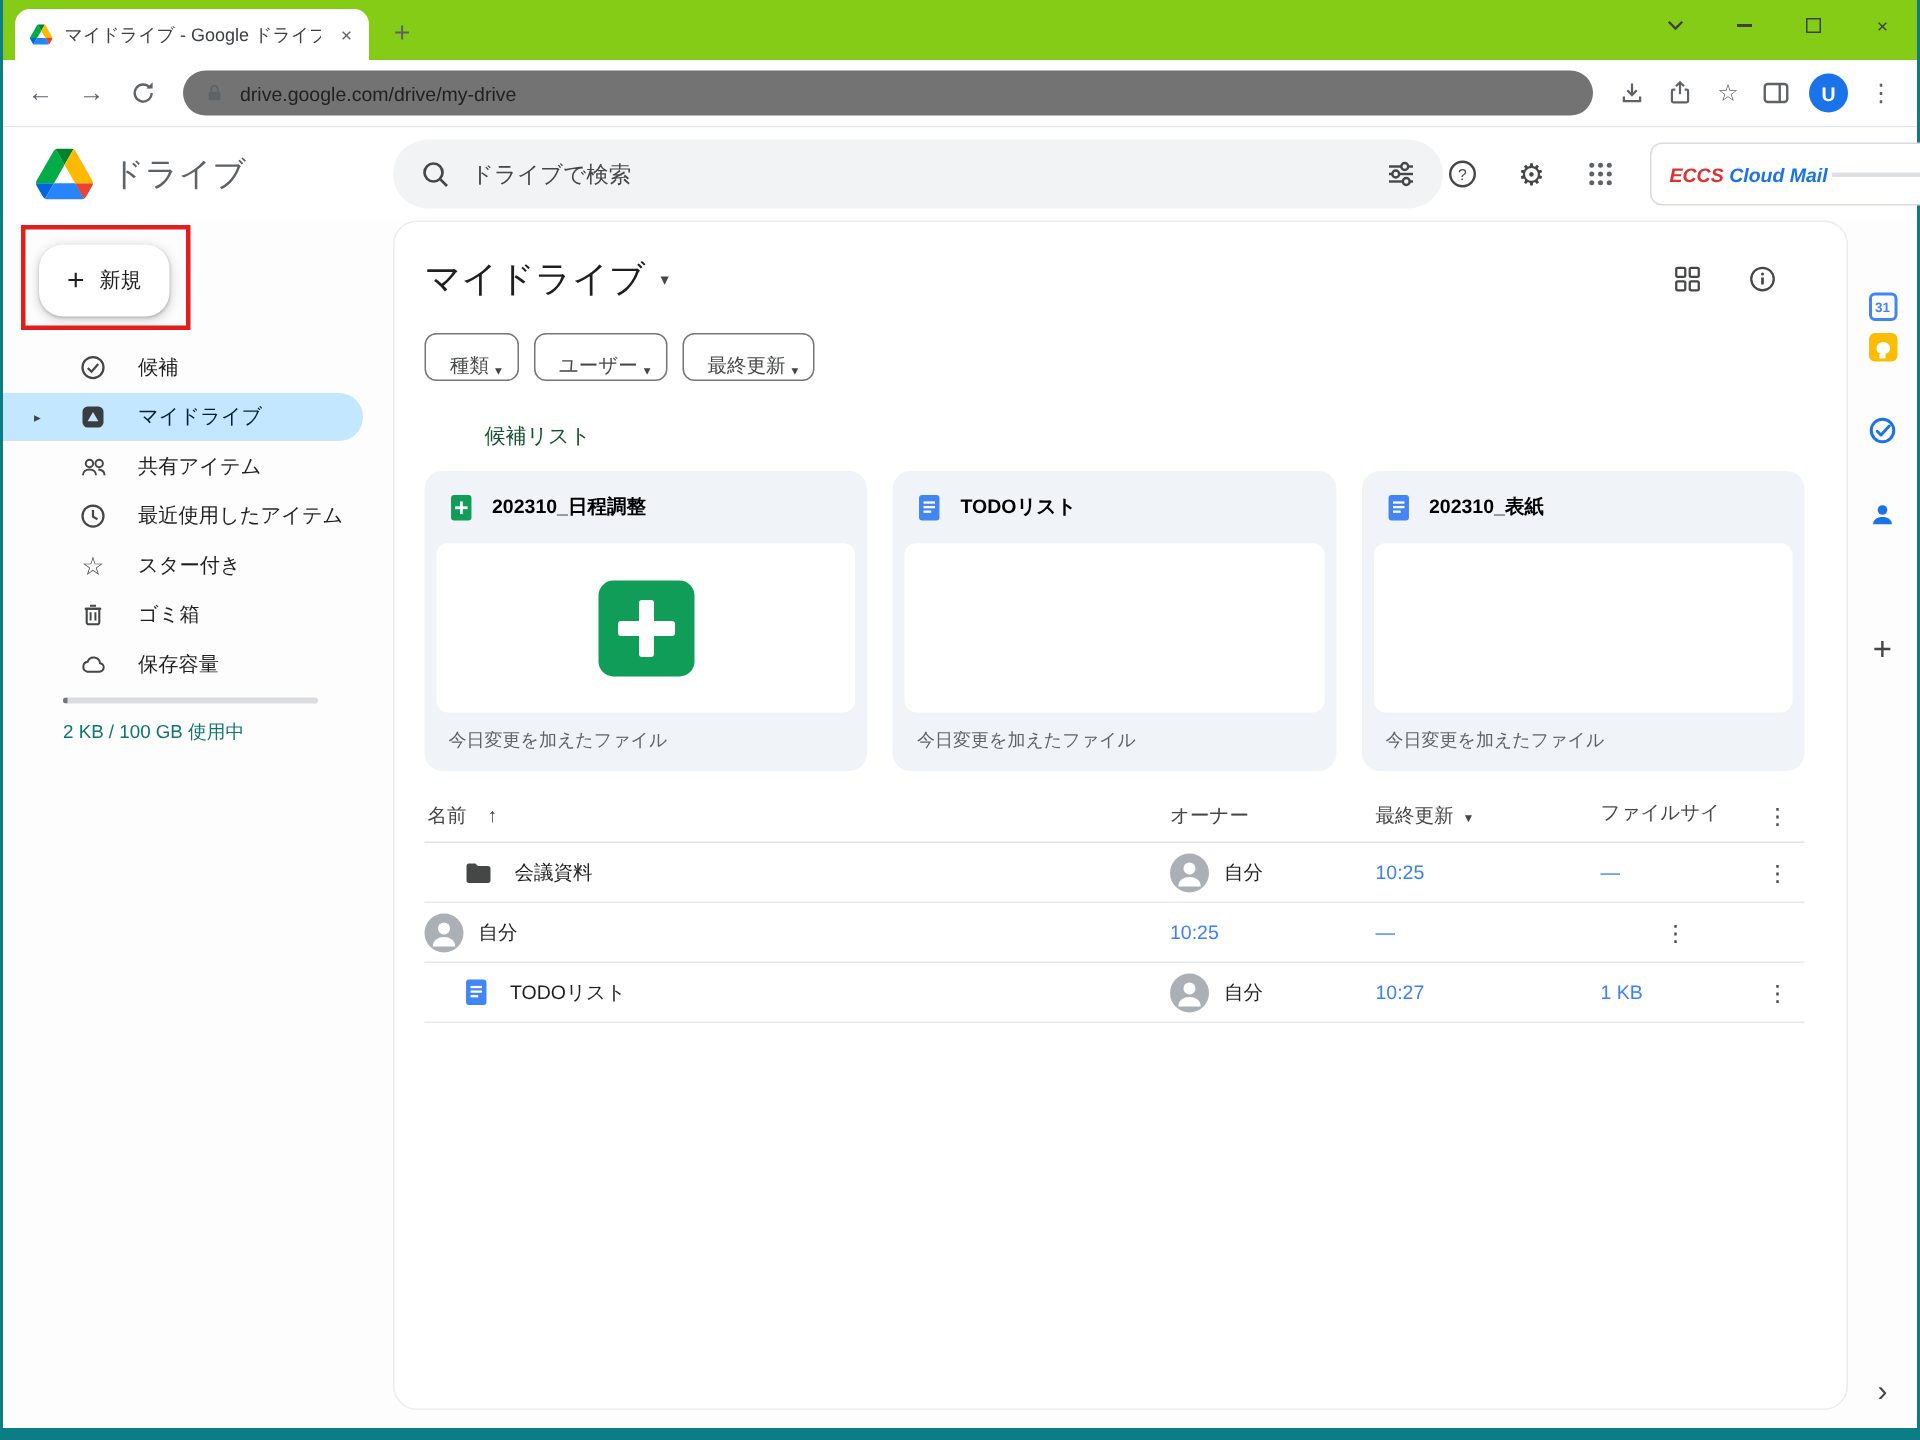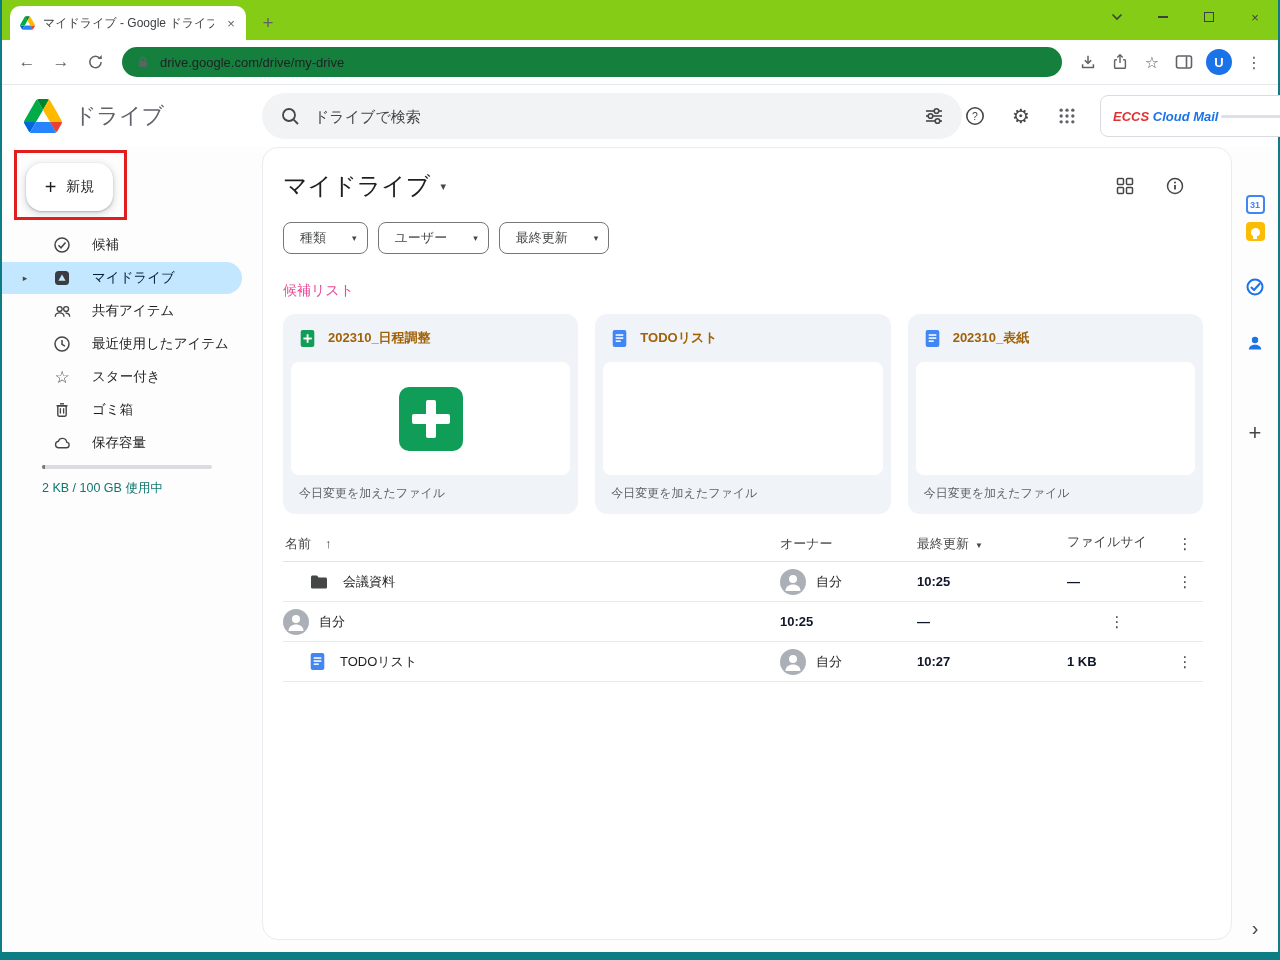--- a/index.html
+++ b/index.html
@@ -18,21 +18,21 @@
   .tab-close { font-size: 13px; color: #5f6368; width: 18px; height: 18px; display: flex; align-items: center; justify-content: center; border-radius: 50%; }
   .newtab { width: 28px; height: 28px; margin: 0 0 3px 8px; display: flex; align-items: center; justify-content: center; font-size: 19px; color: #5f6368; }
   .win-controls { position: absolute; right: 0; top: 0; display: flex; }
   .winbtn { width: 46px; height: 34px; display: flex; align-items: center; justify-content: center; color: #3c4043; font-size: 13px; }
   .min-glyph { width: 10px; height: 1.4px; background: #3c4043; display: block; }
   .max-glyph { width: 10px; height: 10px; border: 1.2px solid #3c4043; display: block; }
 
   
   .toolbar { height: 45px; background: #fff; display: flex; align-items: center; padding: 0 10px; gap: 4px; border-bottom: 1px solid #e4e7eb; flex: 0 0 auto; }
   .nav-ic { width: 30px; height: 30px; display: flex; align-items: center; justify-content: center; font-size: 17px; color: #5f6368; border-radius: 50%; }
-  .urlbar { flex: 1; height: 30px; background: #15803d; border-radius: 15px; display: flex; align-items: center; padding: 0 14px; gap: 10px; margin: 0 8px; }
+  .urlbar { flex: 1; height: 30px; background: #737373; border-radius: 15px; display: flex; align-items: center; padding: 0 14px; gap: 10px; margin: 0 8px; }
   .url-text { font-size: 13px; color: #202124; }
   .tb-ic { width: 28px; height: 28px; display: flex; align-items: center; justify-content: center; color: #5f6368; font-size: 16px; }
   .avatar-sm { width: 26px; height: 26px; border-radius: 50%; background: #1a73e8; color: #fff; font-size: 13px; font-weight: bold;
     display: flex; align-items: center; justify-content: center; margin: 0 4px; }
 
   
   .drive-header { height: 62px; background: #fff; display: flex; align-items: center; flex: 0 0 auto; }
   .dh-left { width: 260px; display: flex; align-items: center; gap: 12px; padding-left: 22px; flex: 0 0 auto; }
   .dh-appname { font-size: 22px; color: #5f6368; }
   .dh-search { width: 700px; height: 46px; background: #f1f3f4; border-radius: 23px; display: flex; align-items: center; padding: 0 18px; gap: 14px; flex: 0 0 auto; }
@@ -74,48 +74,48 @@
   
   .main-panel { flex: 1; background: #fff; border: 1px solid #e9ecf0; border-radius: 16px; margin-bottom: 12px;
     padding: 18px 28px 0 20px; overflow: hidden; min-width: 0; }
   .title-row { display: flex; align-items: center; height: 40px; }
   .page-title { font-size: 24px; color: #1f1f1f; }
   .title-caret { margin-left: 10px; font-size: 11px; color: #444746; }
   .title-actions { margin-left: auto; display: flex; align-items: center; gap: 26px; padding-right: 16px; }
   .action-ic { width: 24px; height: 24px; display: flex; align-items: center; justify-content: center; color: #444746; }
 
   .chips { margin-top: 16px; display: flex; gap: 10px; }
-  .chip { height: 32px; border: 1px solid #747775; border-radius: 8px; display: inline-flex; align-items: center; gap: 26px;
+  .chip { height: 32px; border: 1px solid #747775; border-radius: 8px; display: inline-flex; align-items: flex-end; gap: 4px;
     padding: 0 10px 0 16px; font-size: 13px; color: #444746; background: #fff; cursor: pointer; }
   .chip-caret { font-size: 9px; color: #444746; }
 
-  .suggest-label { margin-top: 28px; font-size: 14px; color: #ec4899; }
+  .suggest-label { margin-top: 28px; font-size: 14px; color: #14532d; margin-left: 40px; }
 
   .cards { margin-top: 14px; display: flex; gap: 17px; }
   .card { flex: 1; height: 200px; background: #f0f4f9; border-radius: 12px; cursor: pointer; min-width: 0; }
   .card-head { height: 48px; display: flex; align-items: center; gap: 12px; padding: 0 16px; }
-  .card-title { font-size: 13px; font-weight: bold; color: #a16207; white-space: nowrap; overflow: hidden; }
+  .card-title { font-size: 13px; font-weight: bold; color: #000000; white-space: nowrap; overflow: hidden; }
   .card-thumb { margin: 0 8px; height: 113px; background: #fff; border-radius: 8px; display: flex; align-items: center; justify-content: center; }
   .card-foot { padding: 10px 16px 0; font-size: 12px; color: #5f6368; white-space: nowrap; overflow: hidden; }
   .sheets-big { width: 64px; height: 64px; background: #0f9d58; border-radius: 10px; position: relative; }
   .sheets-big::before { content: ""; position: absolute; left: 13px; top: 27px; width: 38px; height: 10px; background: #fff; border-radius: 2px; }
   .sheets-big::after { content: ""; position: absolute; left: 27px; top: 13px; width: 10px; height: 38px; background: #fff; border-radius: 2px; }
 
   .tbl { margin-top: 12px; }
   .tr { display: grid; grid-template-columns: 1fr 137px 150px 100px 36px; align-items: center; }
   .tbl-head { height: 36px; font-size: 13px; color: #444746; border-bottom: 1px solid #e0e3e7; }
   .head-name { display: flex; align-items: center; gap: 14px; padding-left: 2px; }
   .sort-arrow { font-size: 13px; color: #444746; }
   .hdr-caret { font-size: 8px; color: #444746; margin-left: 6px; }
   .head-size-inner { display: inline-block; max-width: 80px; overflow: hidden; white-space: nowrap; }
   .row { height: 40px; font-size: 13px; color: #1f1f1f; border-bottom: 1px solid #e6e9ed; cursor: pointer; }
   .cell-name { display: flex; align-items: center; gap: 14px; padding-left: 26px; min-width: 0; }
   .cell-owner { display: flex; align-items: center; gap: 10px; }
   .owner-avatar { width: 26px; height: 26px; border-radius: 50%; background: #aab0b6; overflow: hidden; flex: 0 0 auto; }
-  .cell-dim { color: #0f172a; font-weight: bold; }
+  .cell-dim { color: #3b82f6; }
   .row-menu { text-align: center; color: #444746; font-size: 15px; cursor: pointer; }
 
   
   .side-strip { width: 46px; flex: 0 0 auto; display: flex; flex-direction: column; align-items: center; padding-top: 48px; }
   .strip-ic { display: flex; align-items: center; justify-content: center; cursor: pointer; }
   .cal-ic { width: 19px; height: 19px; border: 2px solid #4285f4; border-radius: 4px; background: #fff;
     font-size: 9px; font-weight: bold; color: #4285f4; margin-bottom: 8px; }
   .keep-ic { width: 19px; height: 19px; background: #fbbc04; border-radius: 4px; margin-bottom: 36px; }
   .bulb { width: 9px; height: 8px; background: #fff; border-radius: 50% 50% 42% 42%; position: relative; }
   .bulb::after { content: ""; position: absolute; left: 2.8px; bottom: -3px; width: 3.4px; height: 3px; background: #fff; }

